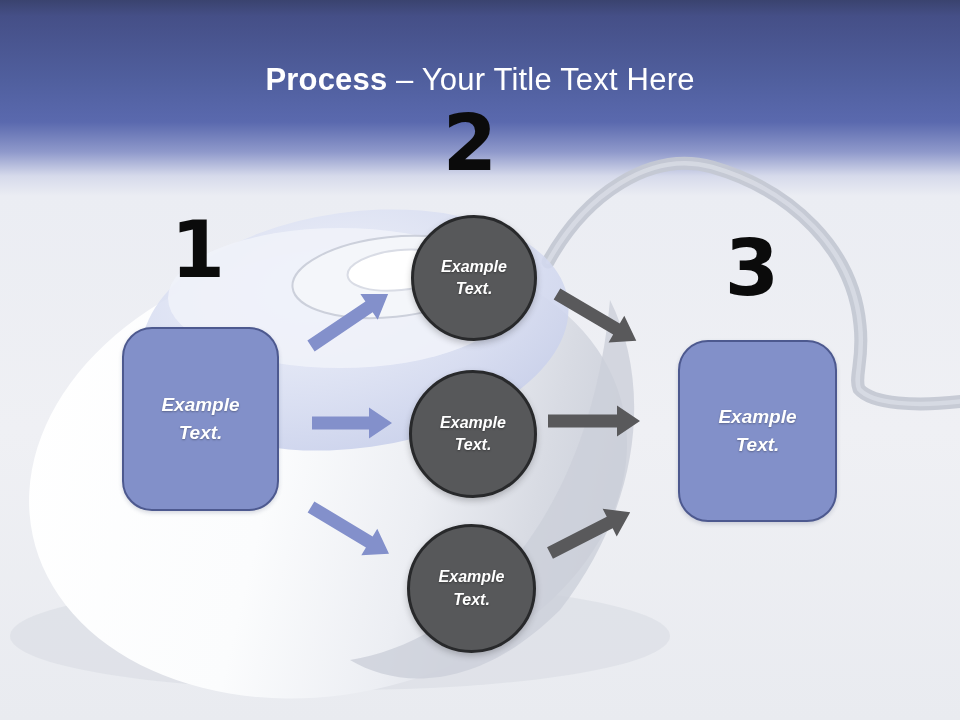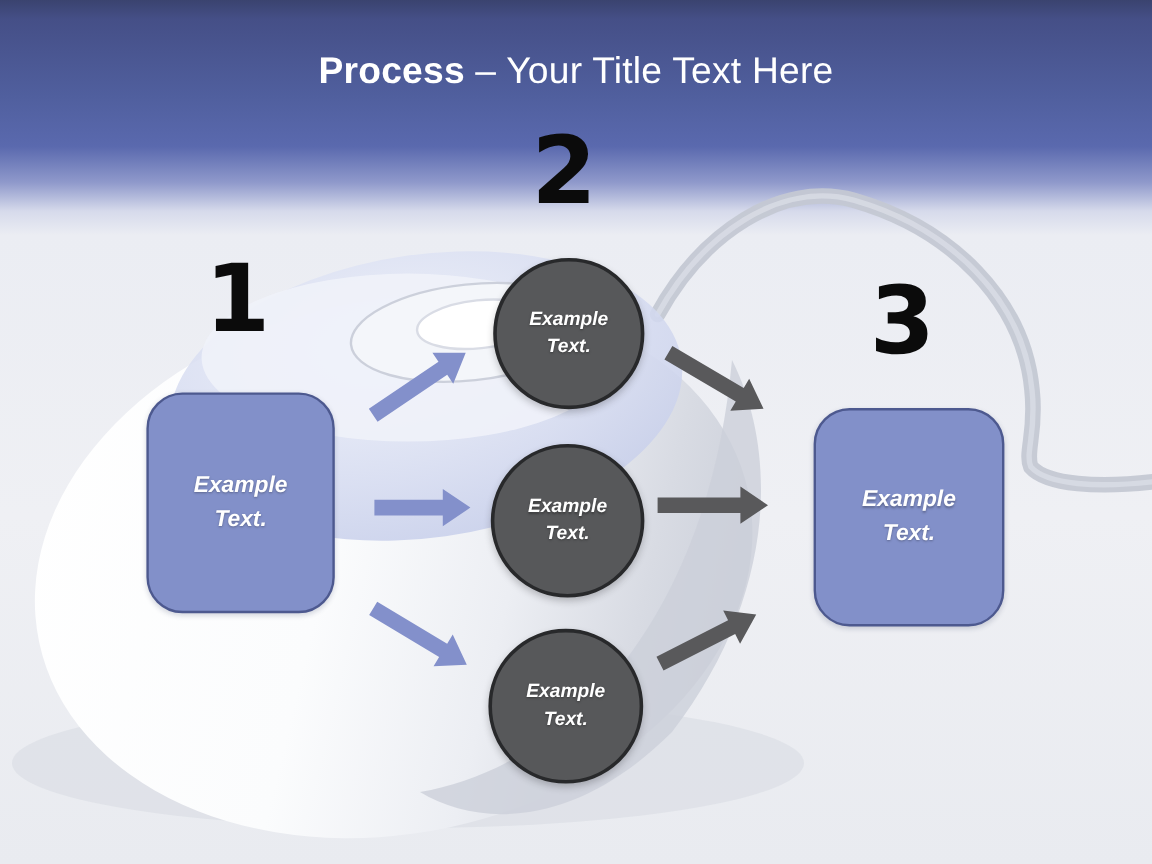--- a/index.html
+++ b/index.html
@@ -14,21 +14,21 @@
       #8f99cb 152px,
       #d6daeb 176px,
       #ebedf3 196px,
       #eff0f4 430px,
       #e9ebf0 720px);
   }
   svg.layer{position:absolute;left:0;top:0;width:960px;height:720px;}
   .bg{z-index:1;}
   .arrows{z-index:3;}
   .title{
-    position:absolute;z-index:2;left:0;top:40px;width:100%;
+    position:absolute;z-index:2;left:0;top:61px;width:100%;
     text-align:center;color:#ffffff;font-size:31px;line-height:38px;
     letter-spacing:.2px;
   }
   .title .t-bold{font-weight:700;}
   .title .t-rest{font-weight:400;margin-left:.28em;}
   .num{
     position:absolute;z-index:4;width:90px;text-align:center;
     font-family:"DejaVu Sans",sans-serif;font-weight:800;
     font-size:78px;line-height:80px;color:#0b0b0b;
   }

